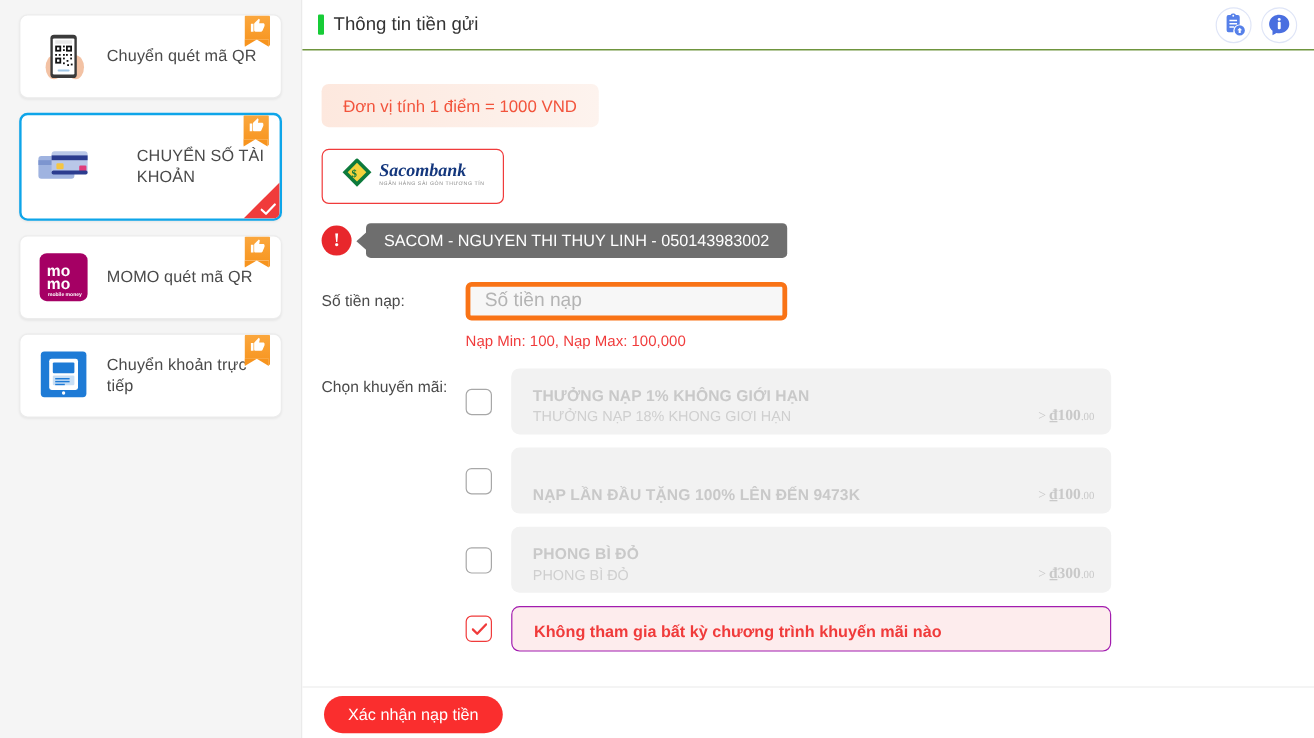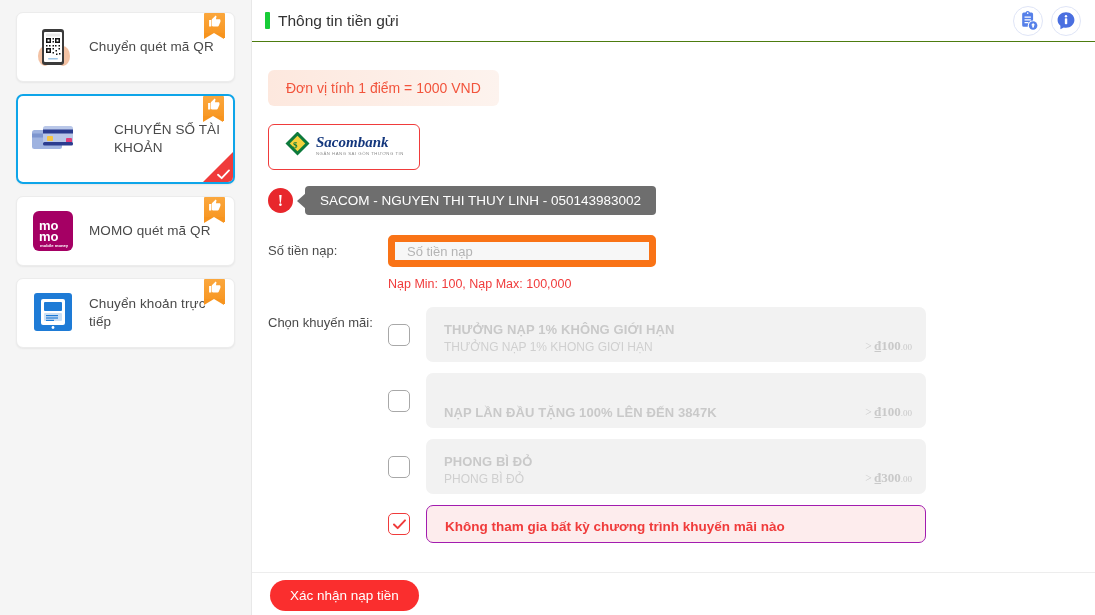--- a/index.html
+++ b/index.html
@@ -195,25 +195,25 @@
   }
   .field-label {
     width: 120px;
     flex: 0 0 120px;
     font-size: 13px;
     color: #4a4a4a;
     padding-top: 8px;
   }
   .amount-input {
     width: 268px; height: 32px;
-    border: 7px solid #f97316;
+    border: 4px solid #f97316;
     border-radius: 5px;
     background: #f7f7f7;
     padding: 0 12px;
-    font-size: 13px;
+    font-size: 16px;
     color: #333;
     outline: none;
     font-family: "Liberation Sans", sans-serif;
   }
   .amount-input::placeholder { color: #b4b4b4; }
   .minmax {
     font-size: 12.5px;
     color: #f03b3b;
     margin-top: 10px;
   }
@@ -474,34 +474,34 @@
 
       <div class="promo-section">
         <div class="field-label">Chọn khuyến mãi:</div>
         <div class="promo-list">
 
           <div class="promo-row">
             <div class="cbx"></div>
             <div class="promo-card two-line">
               <div class="promo-texts">
                 <div class="promo-title">THƯỞNG NẠP 1% KHÔNG GIỚI HẠN</div>
-                <div class="promo-sub">THƯỞNG NẠP 1% KHONG GIƠI HẠN</div>
+                <div class="promo-sub">THƯỞNG NẠP 18% KHONG GIƠI HẠN</div>
               </div>
               <div class="promo-price">
                 <span>&gt;</span>
                 <b><span>₫</span><span>100</span></b><sup>.<span>00</span></sup>
               </div>
             </div>
           </div>
 
           <div class="promo-row">
             <div class="cbx"></div>
             <div class="promo-card">
               <div class="promo-texts">
-                <div class="promo-title">NẠP LẦN ĐẦU TẶNG 100% LÊN ĐẾN 3847K</div>
+                <div class="promo-title">NẠP LẦN ĐẦU TẶNG 100% LÊN ĐẾN 9473K</div>
               </div>
               <div class="promo-price">
                 <span>&gt;</span>
                 <b><span>₫</span><span>100</span></b><sup>.<span>00</span></sup>
               </div>
             </div>
           </div>
 
           <div class="promo-row">
             <div class="cbx"></div>

